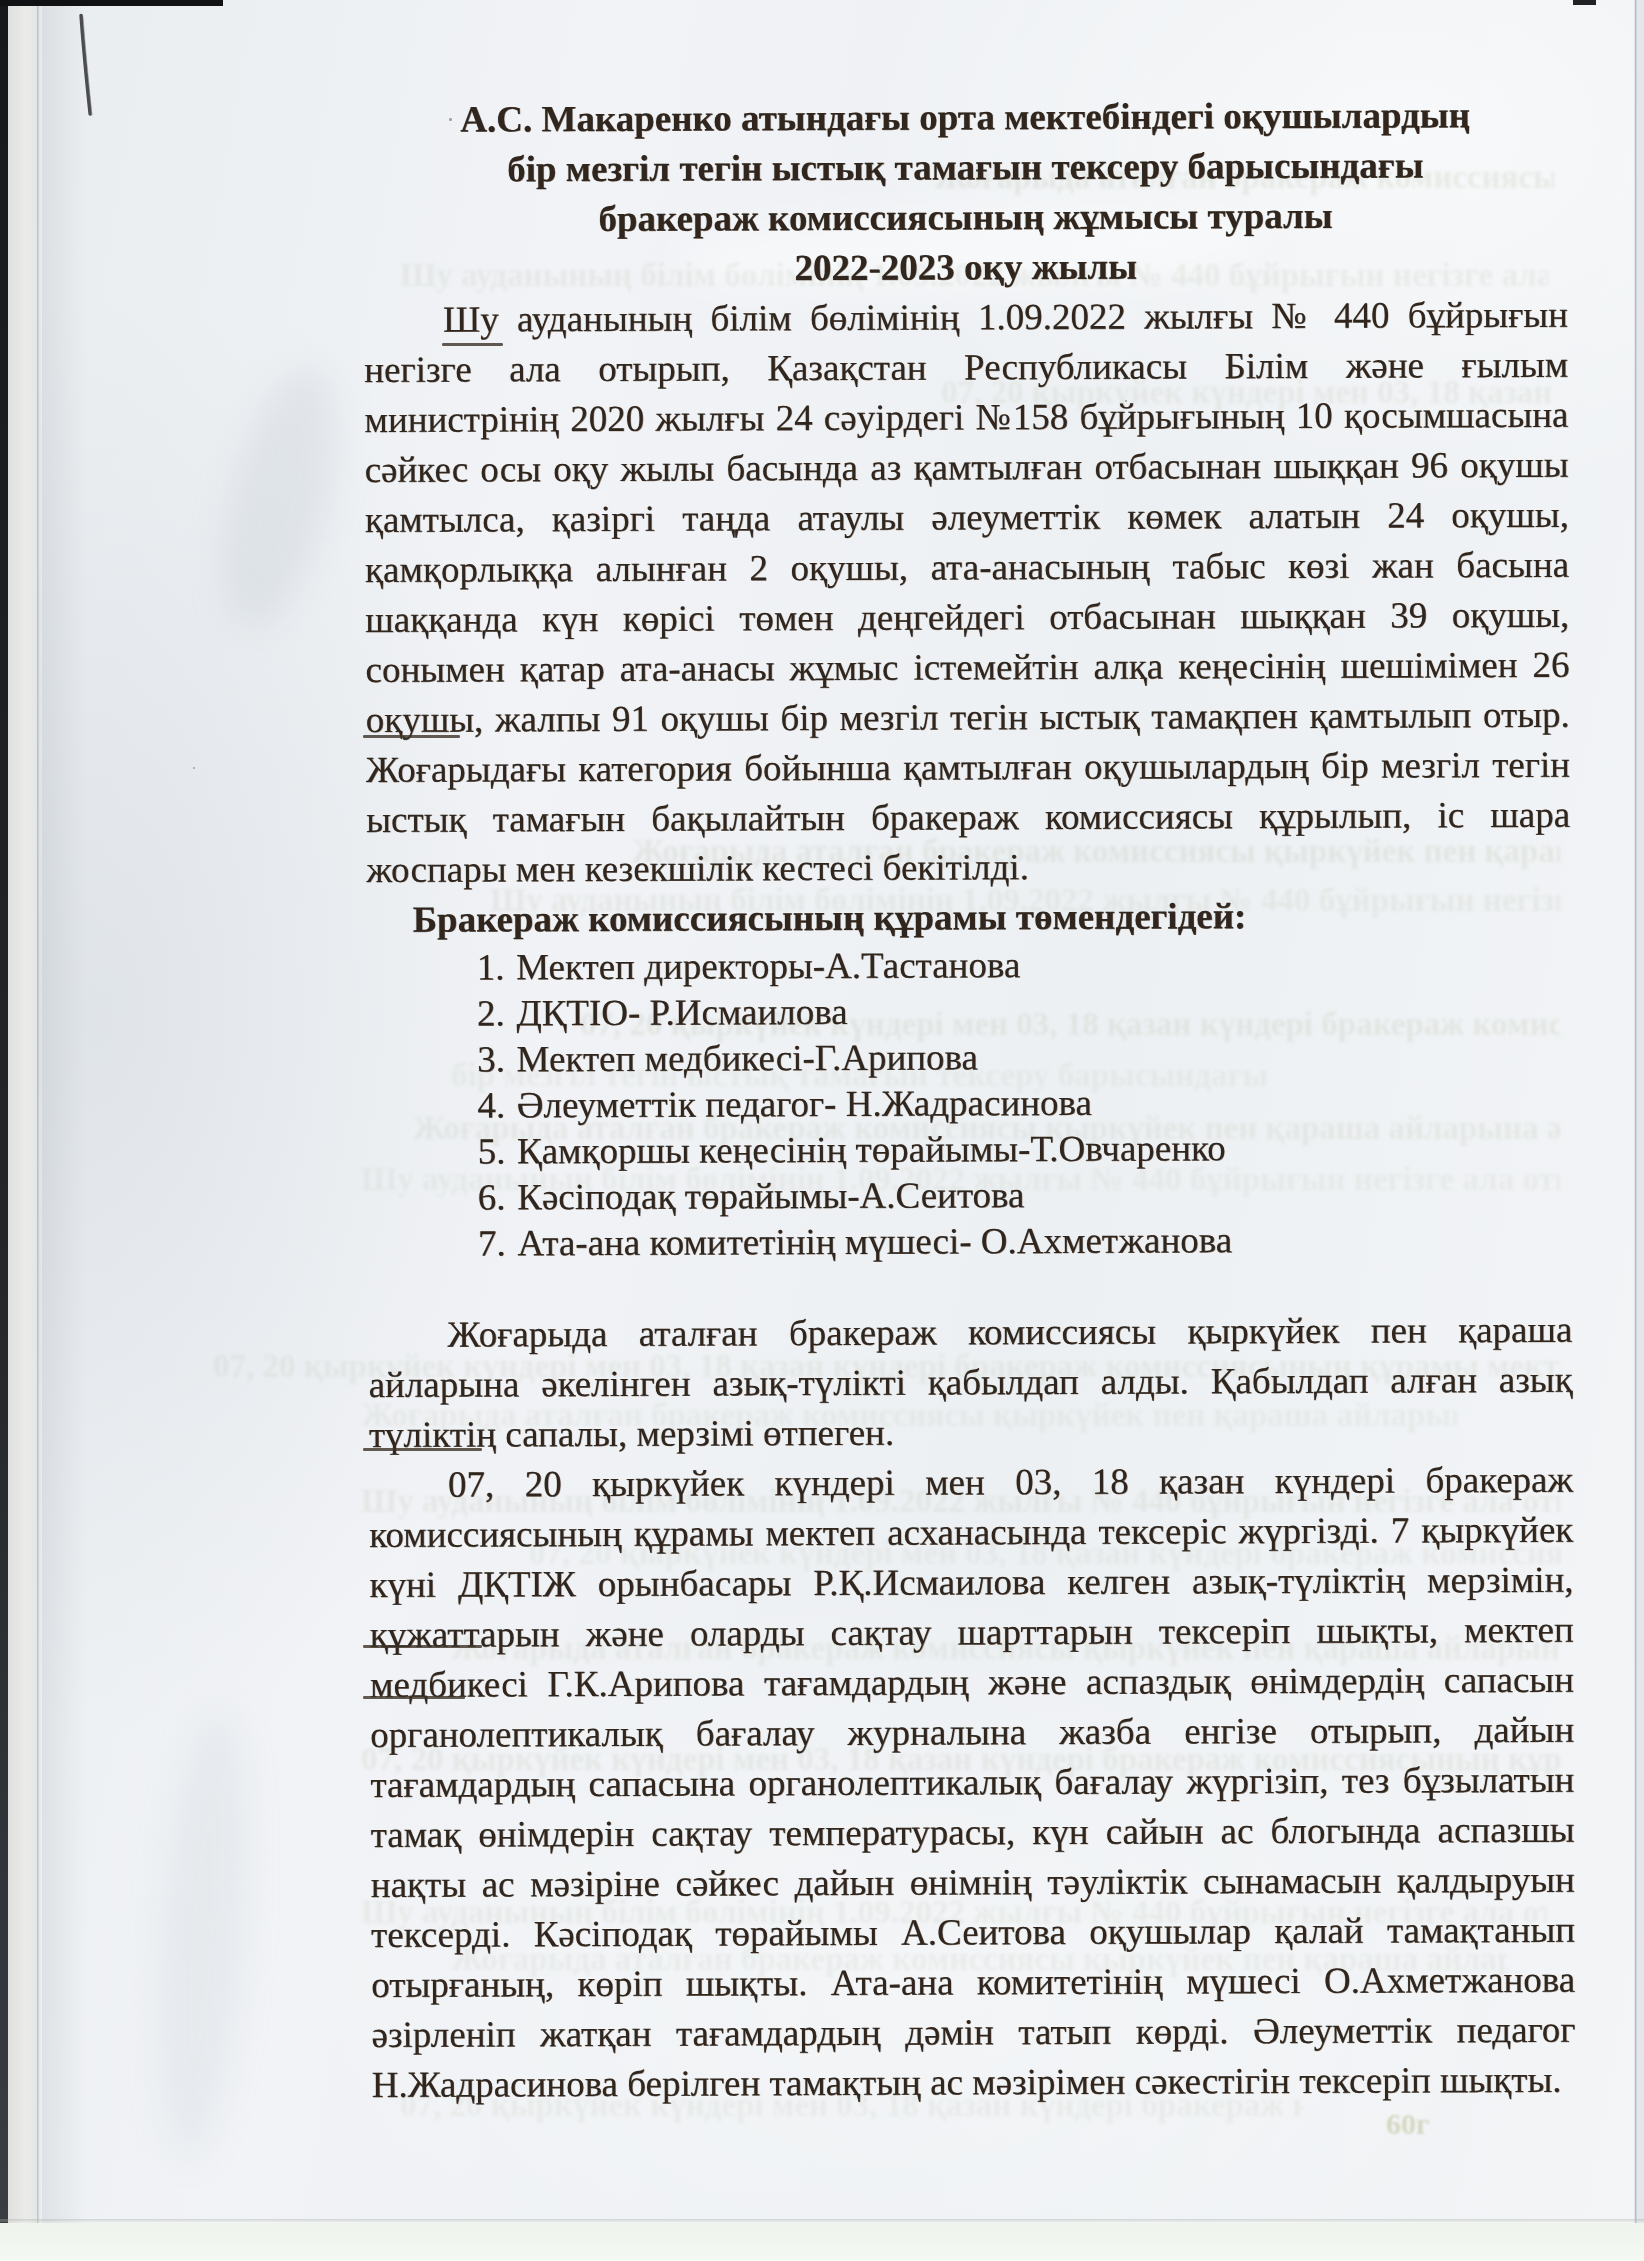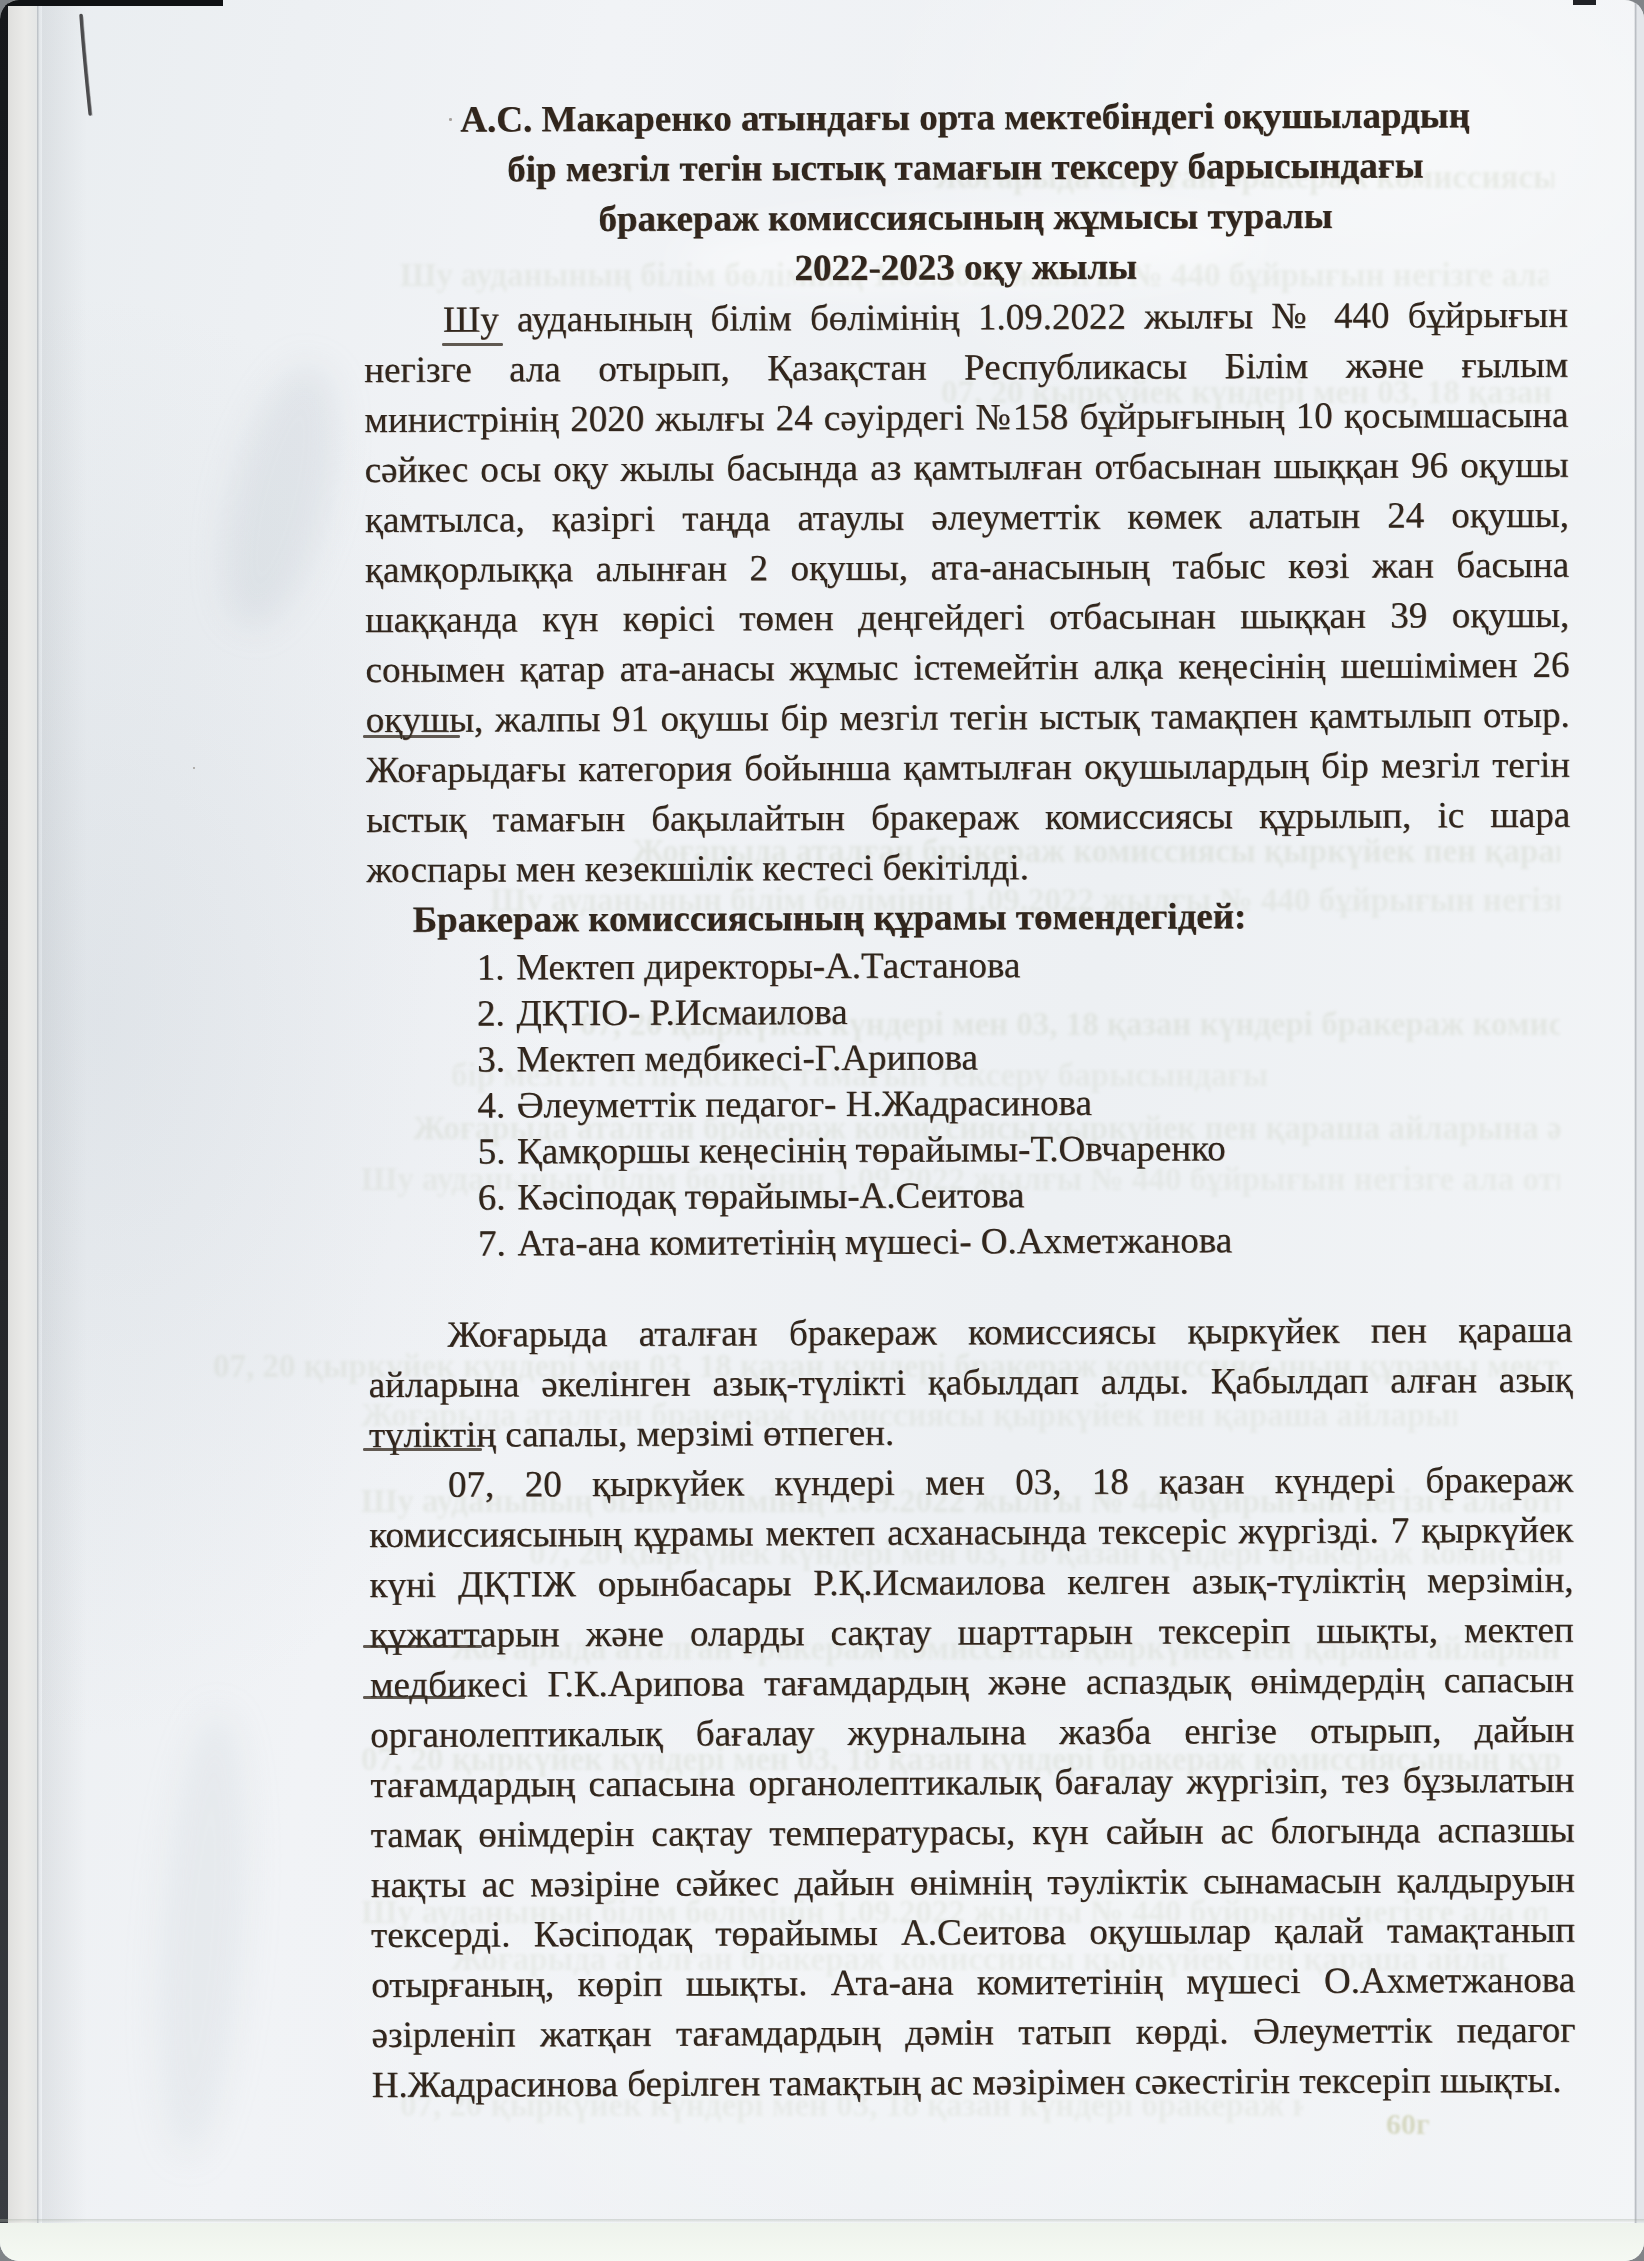--- a/index.html
+++ b/index.html
@@ -6,21 +6,20 @@
   .scan{
     position:relative;
     width:1644px;height:2261px;
     overflow:hidden;
     background:
       radial-gradient(ellipse 838px 580px at 85% 6%, rgba(255,255,255,0.55), transparent 65%),
       radial-gradient(ellipse 645px 1032px at 6% 45%, rgba(176,186,196,0.22), transparent 70%),
       radial-gradient(ellipse 967px 645px at 55% 88%, rgba(255,255,255,0.35), transparent 65%),
       linear-gradient(100deg,#e9edf0 0%,#f1f3f6 30%,#edf0f3 62%,#f3f5f7 100%);
     font-family:"Liberation Serif","DejaVu Serif",serif;
-    border-radius:19px;
   }
   
   .edge-left-black{position:absolute;left:0;top:0;width:8.4px;height:2232px;
     background:linear-gradient(180deg,#16181b 0%,#232528 55%,#3a3d42 100%);}
   .edge-topleft-black{position:absolute;left:0;top:0;width:223px;height:6.4px;background:#101214;}
   .edge-topright-dash{position:absolute;left:1573px;top:0;width:23px;height:4.5px;background:#202226;}
   .scanner-gap-left{position:absolute;left:8.4px;top:0;width:29px;height:2231px;
     background:linear-gradient(90deg,#dfdfdd,#ebebe9 60%,#e4e6e6);}
   .paper-edge-left{position:absolute;left:37px;top:0;width:4.5px;height:2226px;
     background:linear-gradient(90deg,rgba(140,146,152,0.55),rgba(200,205,210,0.25),transparent);}

